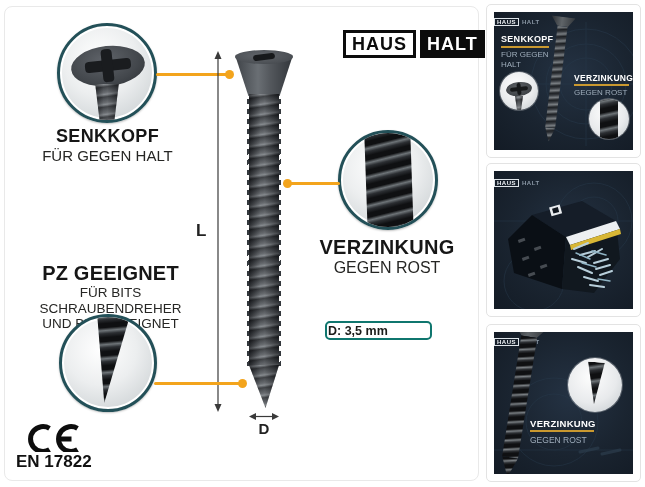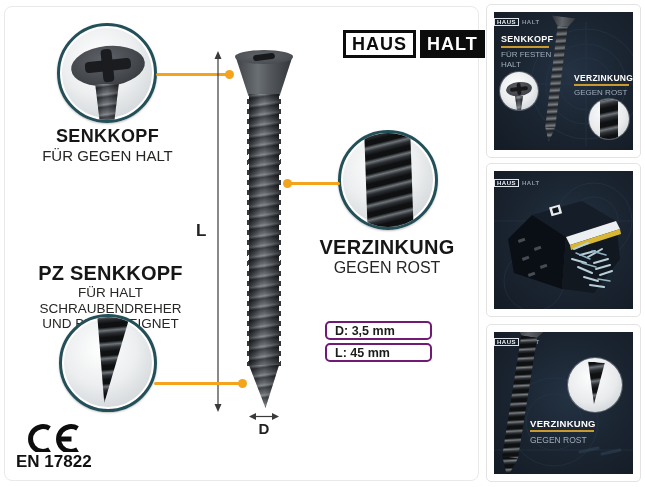--- a/index.html
+++ b/index.html
@@ -53,21 +53,21 @@
 
   
   .callout{text-align:center;line-height:1.15;}
   .callout .t{font-weight:700;color:#161616;}
   .callout .s{color:#262624;}
 
   
   .spec{left:325px;top:318px;width:107px;}
   .spec-head{border:2.5px solid #0f0f0f;border-radius:9px;height:33px;display:flex;align-items:center;justify-content:space-between;padding:0 6px;background:#fff;}
   .spec-head .h{font-weight:700;font-size:14px;letter-spacing:.2px;}
-  .spec-row{border:2px solid #701a75;border-radius:5px;height:15px;margin-top:3px;display:flex;align-items:center;padding:0 8px;font-size:12.5px;font-weight:600;background:#fff;}
+  .spec-row{border:2px solid #0f766e;border-radius:5px;height:15px;margin-top:3px;display:flex;align-items:center;padding:0 1px;font-size:12.5px;font-weight:600;background:#fff;}
 
   
   .dim-label{font-weight:700;color:#222;}
 
   
   .thumb{left:486px;width:155px;background:#fff;border:1px solid #e3e3e3;border-radius:5px;padding:7px;box-sizing:border-box;}
   .thumb-inner{position:relative;width:100%;height:100%;overflow:hidden;
       background:radial-gradient(circle at 55% 45%, #243243 0%, #1a2430 55%, #131b25 100%);}
   .bp{position:absolute;left:0;top:0;}
   .th-title{position:absolute;color:#fff;font-weight:800;letter-spacing:.3px;}
@@ -136,42 +136,41 @@
 
 <div class="abs connector" style="left:288px;top:182px;width:52px;"></div>
 <div class="abs cdot" style="left:283px;top:179px;"></div>
 
 <div class="abs callout" style="left:302px;top:236px;width:170px;">
   <div class="t" style="font-size:20px;letter-spacing:.3px;">VERZINKUNG</div>
   <div class="s" style="font-size:16px;">GEGEN ROST</div>
 </div>
 
 <div class="abs callout" style="left:8px;top:262px;width:205px;">
-  <div class="t" style="font-size:20px;letter-spacing:.2px;">PZ SENKKOPF</div>
-  <div class="s" style="font-size:13.5px;">FÜR HALT SCHRAUBENDREHER</div>
+  <div class="t" style="font-size:20px;letter-spacing:.2px;">PZ GEEIGNET</div>
+  <div class="s" style="font-size:13.5px;">FÜR BITS SCHRAUBENDREHER</div>
   <div class="s" style="font-size:13.5px;">UND BITS GEEIGNET</div>
 </div>
 
 <div class="abs ring" style="left:59px;top:314px;width:92px;height:92px;">
   <div class="abs thread-bg-big" style="left:24px;top:-4px;width:44px;height:90px;clip-path:polygon(12% 0,88% 0,54% 100%);transform:rotate(7deg);background-size:100% 100%;"></div>
 </div>
 
 <div class="abs connector" style="left:154px;top:382px;width:88px;"></div>
 <div class="abs cdot" style="left:238px;top:379px;"></div>
 
 <svg class="abs" style="left:28px;top:422px;" width="56" height="30">
   <path d="M21.5,6.3 A12.5,12.5 0 1 0 21.5,27.7" fill="none" stroke="#0d0d0d" stroke-width="5"></path>
   <path d="M49.5,6.3 A12.5,12.5 0 1 0 49.5,27.7" fill="none" stroke="#0d0d0d" stroke-width="5"></path>
   <line x1="31" y1="17" x2="43.5" y2="17" stroke="#0d0d0d" stroke-width="5"></line>
 </svg>
 <div class="abs" style="left:16px;top:452px;font-size:17px;font-weight:700;color:#111;">EN 17822</div>
 
 <div class="abs spec">
   <div class="spec-row">D: 3,5 mm</div>
-  <div class="spec-row">L: 45 mm</div>
 </div>
 
 <div class="abs thumb" style="top:4px;height:154px;">
   <div class="thumb-inner">
     <svg class="bp" width="139" height="139">
       <g fill="none" stroke="#27394b" opacity="0.55">
         <circle cx="92" cy="72" r="26"></circle>
           <circle cx="92" cy="72" r="40"></circle>
           <circle cx="92" cy="72" r="55"></circle>
         <line x1="92" y1="10" x2="92" y2="134"></line>
@@ -182,21 +181,21 @@
       <span class="haus">HAUS</span>
       <span class="halt">HALT</span>
     </div>
     <div class="ms" style="left:50px;top:4px;width:24px;height:128px;transform:rotate(7deg);">
       <div class="ms-head" style="height:10px;"></div>
       <div class="ms-shank" style="left:7px;top:10px;width:10px;height:102px;"></div>
       <div class="ms-tip" style="left:7px;top:112px;width:10px;height:14px;"></div>
     </div>
     <div class="th-title" style="left:7px;top:22px;font-size:9px;">SENKKOPF</div>
     <div class="th-underline" style="left:7px;top:34px;width:48px;"></div>
-    <div class="th-sub" style="left:7px;top:38px;font-size:8px;">FÜR FESTEN</div>
+    <div class="th-sub" style="left:7px;top:38px;font-size:8px;">FÜR GEGEN</div>
     <div class="th-sub" style="left:7px;top:48px;font-size:8px;">HALT</div>
     <div class="mini-circle" style="left:6px;top:60px;width:38px;height:38px;">
       <div class="abs" style="left:6px;top:10px;width:26px;height:14px;border-radius:50%;background:radial-gradient(ellipse at 45% 35%,#5b5f64,#35393d);transform:rotate(-6deg);">
         <div class="abs" style="left:4px;top:5px;width:18px;height:4px;border-radius:2px;background:#17191b;"></div>
         <div class="abs" style="left:11px;top:1px;width:4px;height:12px;border-radius:2px;background:#17191b;"></div>
       </div>
       <div class="abs thread-bg" style="left:14px;top:24px;width:10px;height:14px;clip-path:polygon(10% 0,90% 0,70% 100%,30% 100%);"></div>
     </div>
     <div class="th-title" style="left:80px;top:61px;font-size:8.5px;">VERZINKUNG</div>
     <div class="th-underline" style="left:80px;top:72px;width:55px;"></div>

